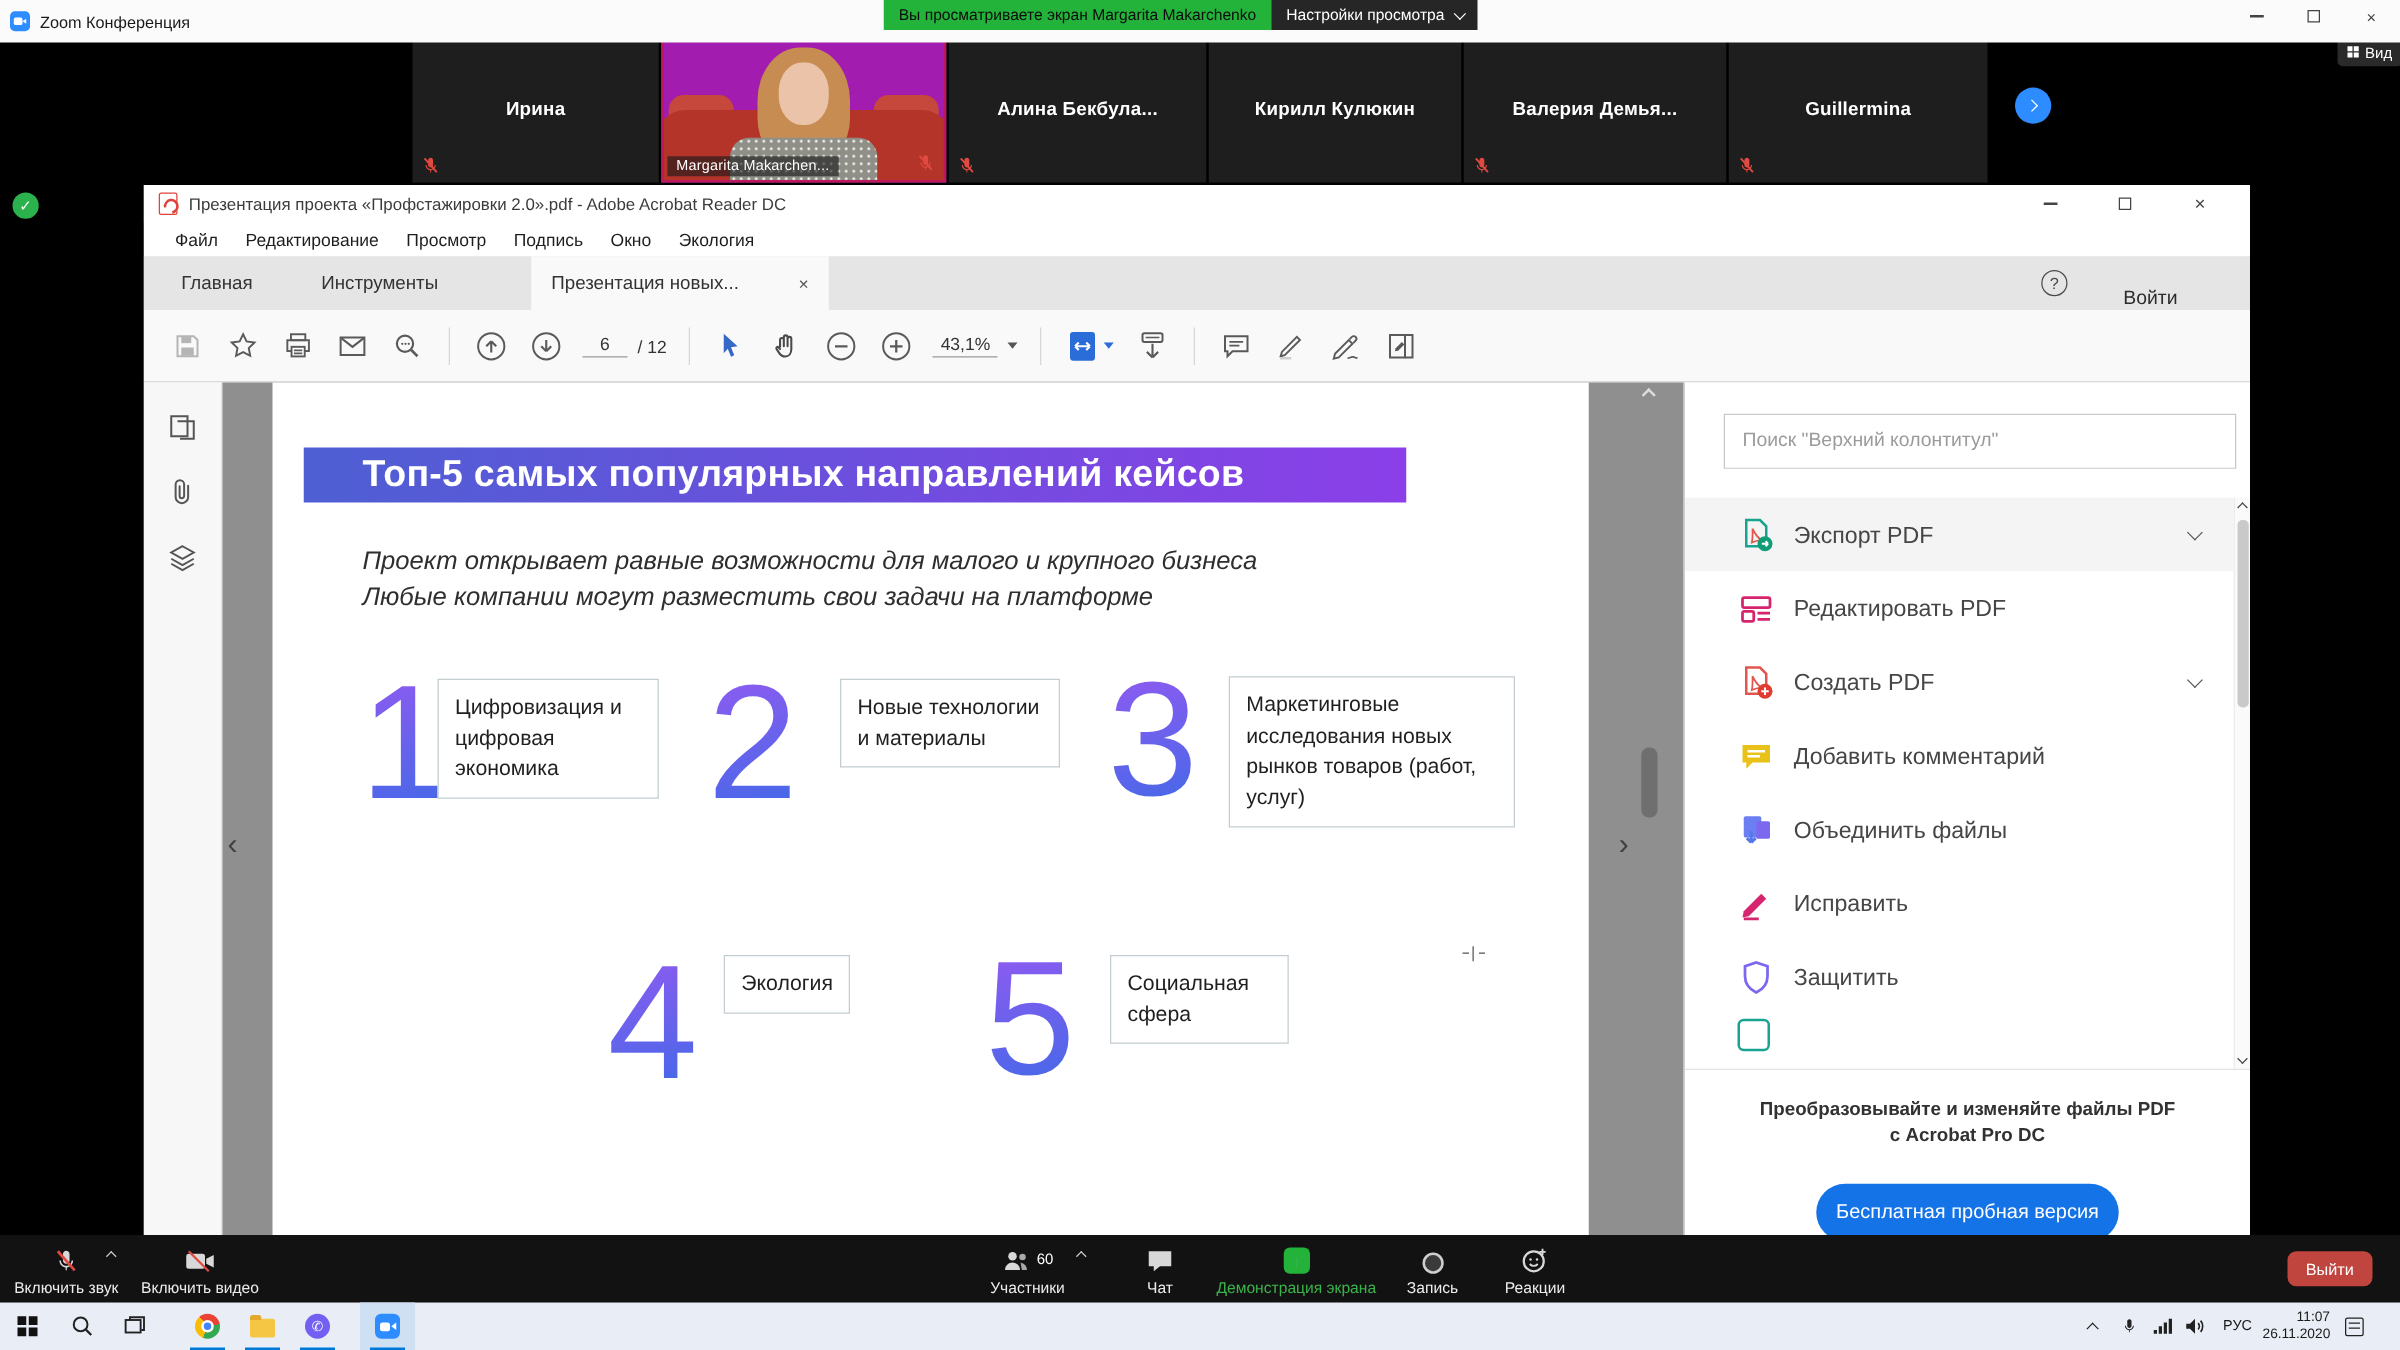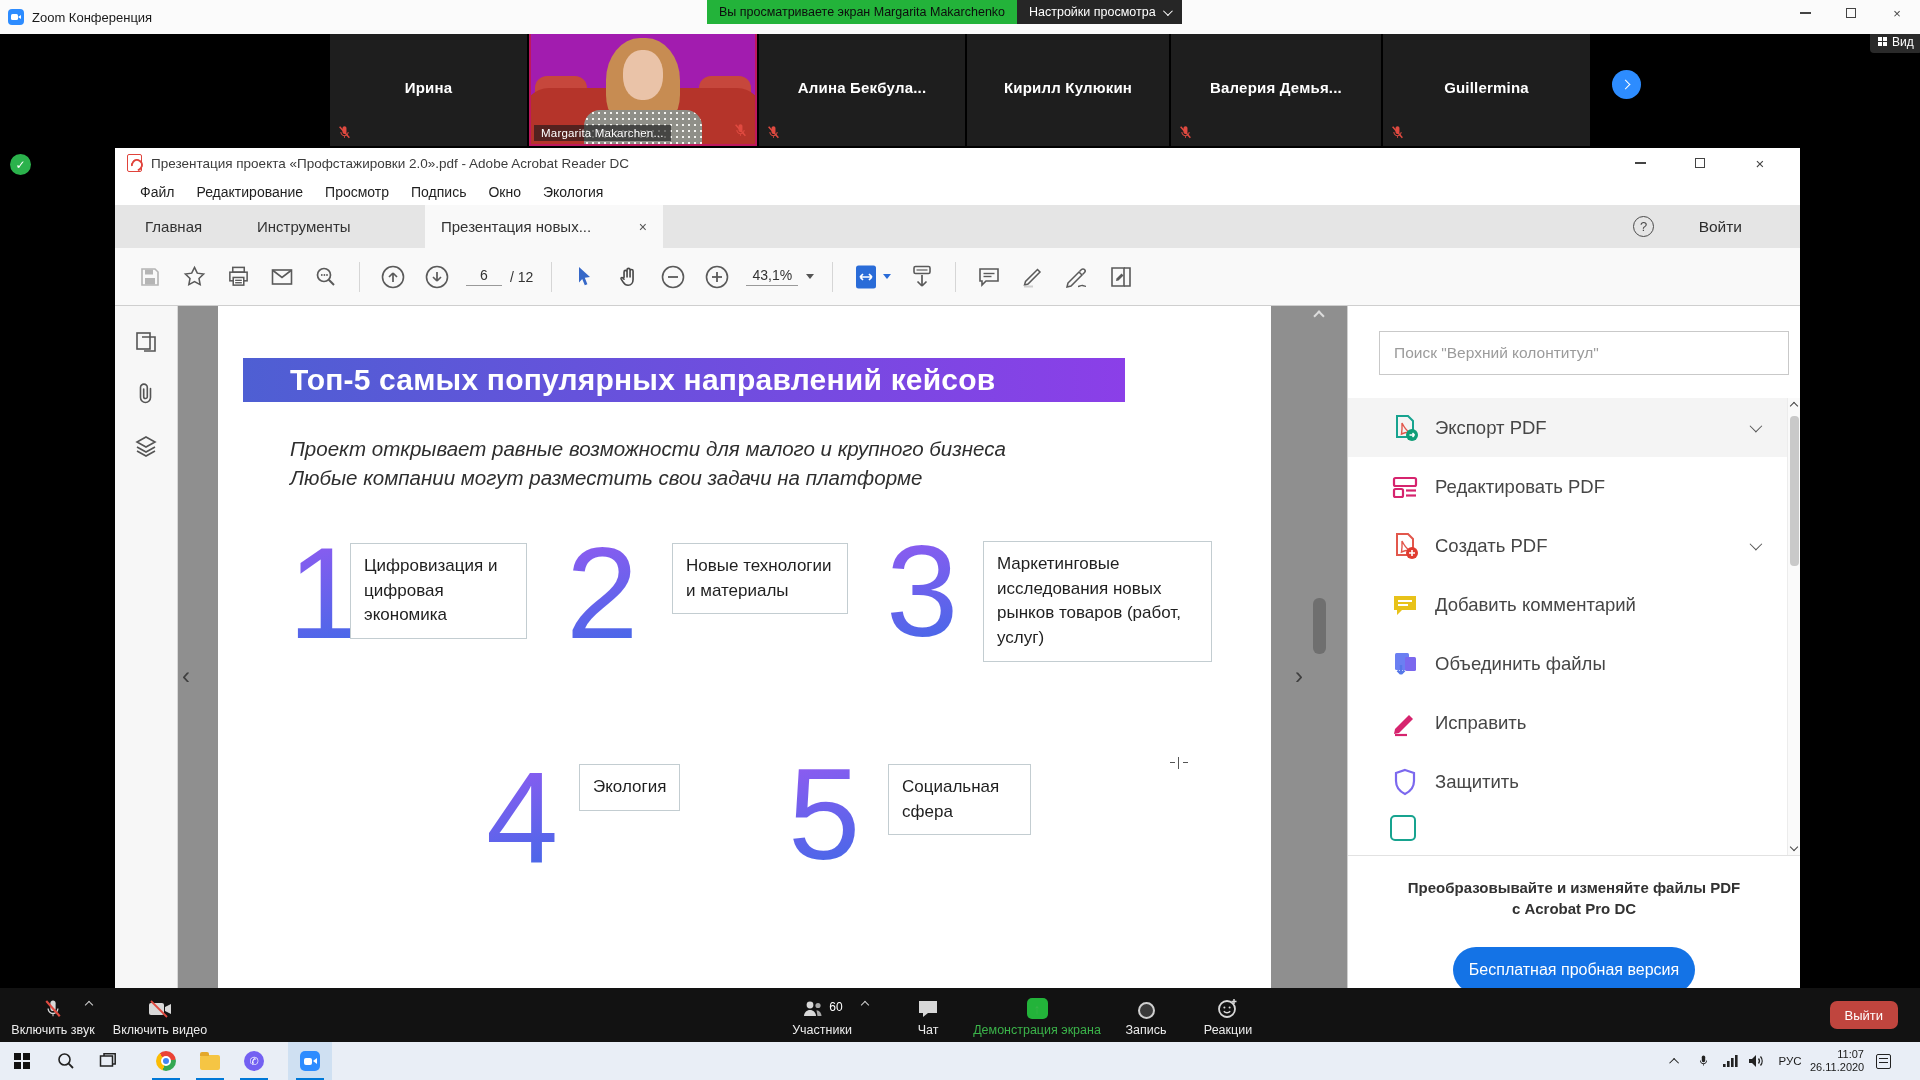--- a/index.html
+++ b/index.html
@@ -74,21 +74,21 @@
   .a-menu { height:27px; display:flex; align-items:center; padding-left:14px; font-size:14px; color:#1e1e1e; }
   .a-menu span { padding:0 11px; cursor:pointer; }
   .a-tabs { position:relative; height:43px; background:#e5e5e5; font-size:15px; color:#333; }
   .tab { position:absolute; top:0; height:43px; display:flex; align-items:center; padding:0 20px; cursor:pointer; }
   .tab.home { left:10px; }
   .tab.tools { left:122px; }
   .tab.active { left:310px; width:238px; background:#f9f9f9; padding:0 16px; justify-content:space-between; }
   .tab .x { color:#555; font-size:14px; margin-left:14px; }
   .help-circ { position:absolute; right:146px; top:11px; width:21px; height:21px; border:1.6px solid #4a4a4a;
     border-radius:50%; color:#4a4a4a; font-size:13px; display:flex; align-items:center; justify-content:center; cursor:pointer; }
-  .signin { position:absolute; right:58px; top:0; height:43px; display:flex; align-items:center;
+  .signin { position:absolute; right:58px; top:12px; height:43px; display:flex; align-items:center;
     font-size:15.5px; color:#2c2c2c; cursor:pointer; }
   .a-toolbar { height:58px; background:#f9f9f9; border-bottom:1px solid #cfcfcf; display:flex;
     align-items:center; padding-left:20px; gap:14px; }
   .tbtn { width:30px; height:30px; display:flex; align-items:center; justify-content:center; cursor:pointer; }
   .sep { width:1px; height:30px; background:#d6d6d6; margin:0 4px; }
   .pagefield { display:flex; align-items:center; gap:8px; font-size:14px; color:#333; }
   .pagefield .cur { display:inline-block; width:36px; text-align:center; border-bottom:1px solid #9a9a9a; padding-bottom:2px; }
   .zoomfield { display:flex; align-items:center; gap:8px; font-size:14px; color:#333; cursor:pointer; }
   .zoomfield .val { display:inline-block; width:52px; text-align:center; border-bottom:1px solid #9a9a9a; padding-bottom:2px; }
   .caret-dn { width:0; height:0; border-left:4px solid transparent; border-right:4px solid transparent;

